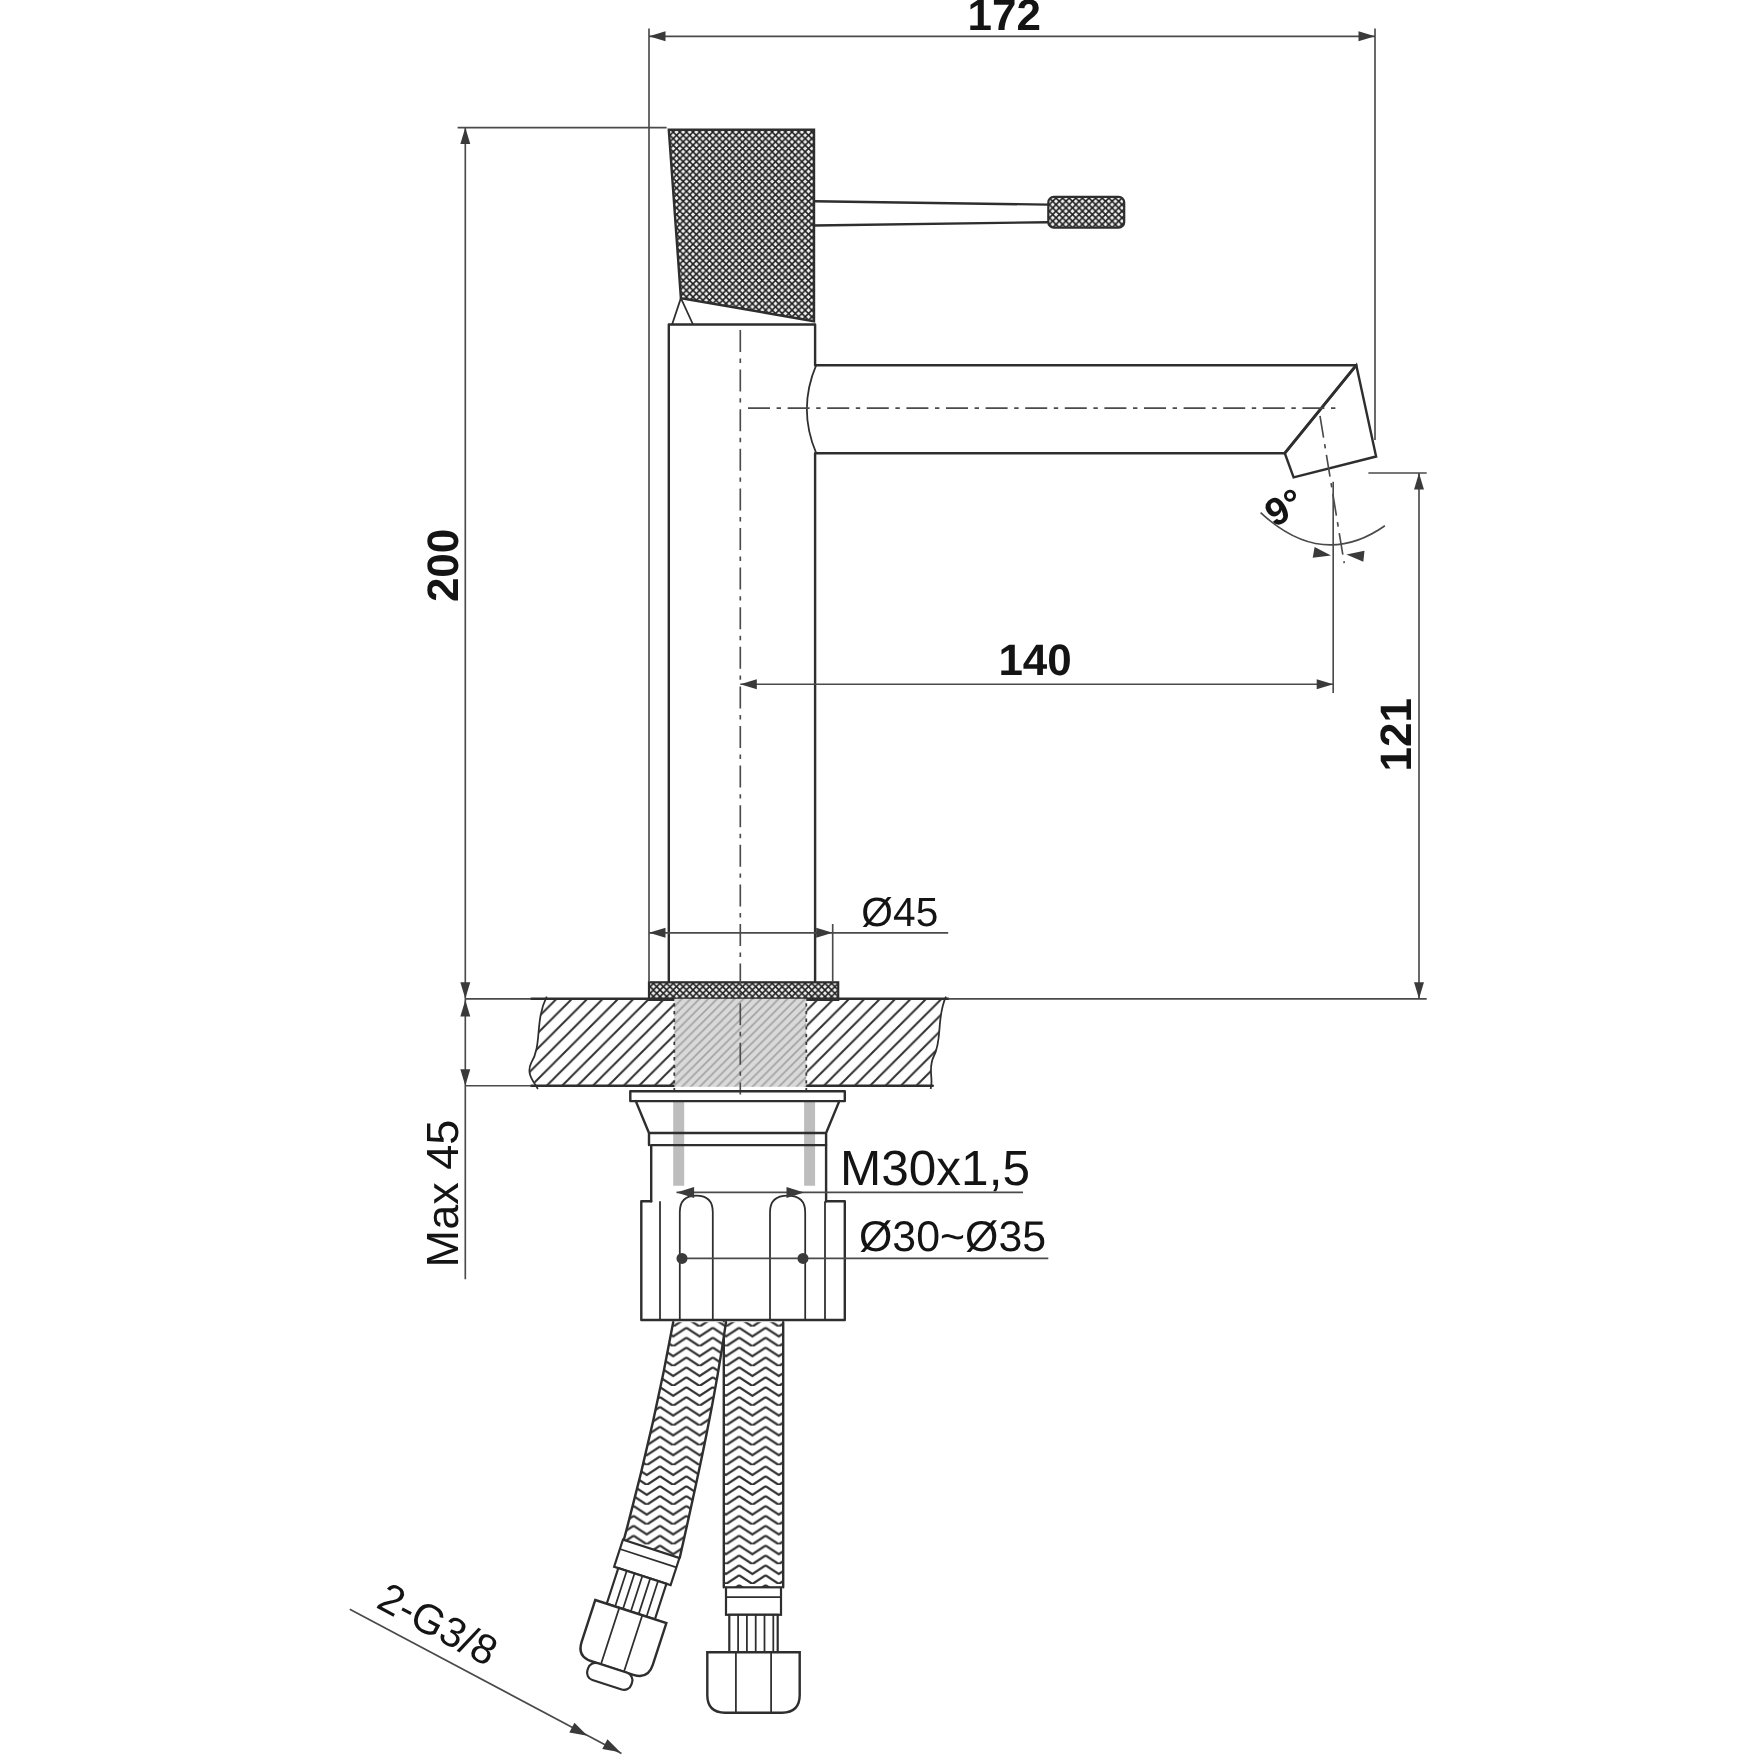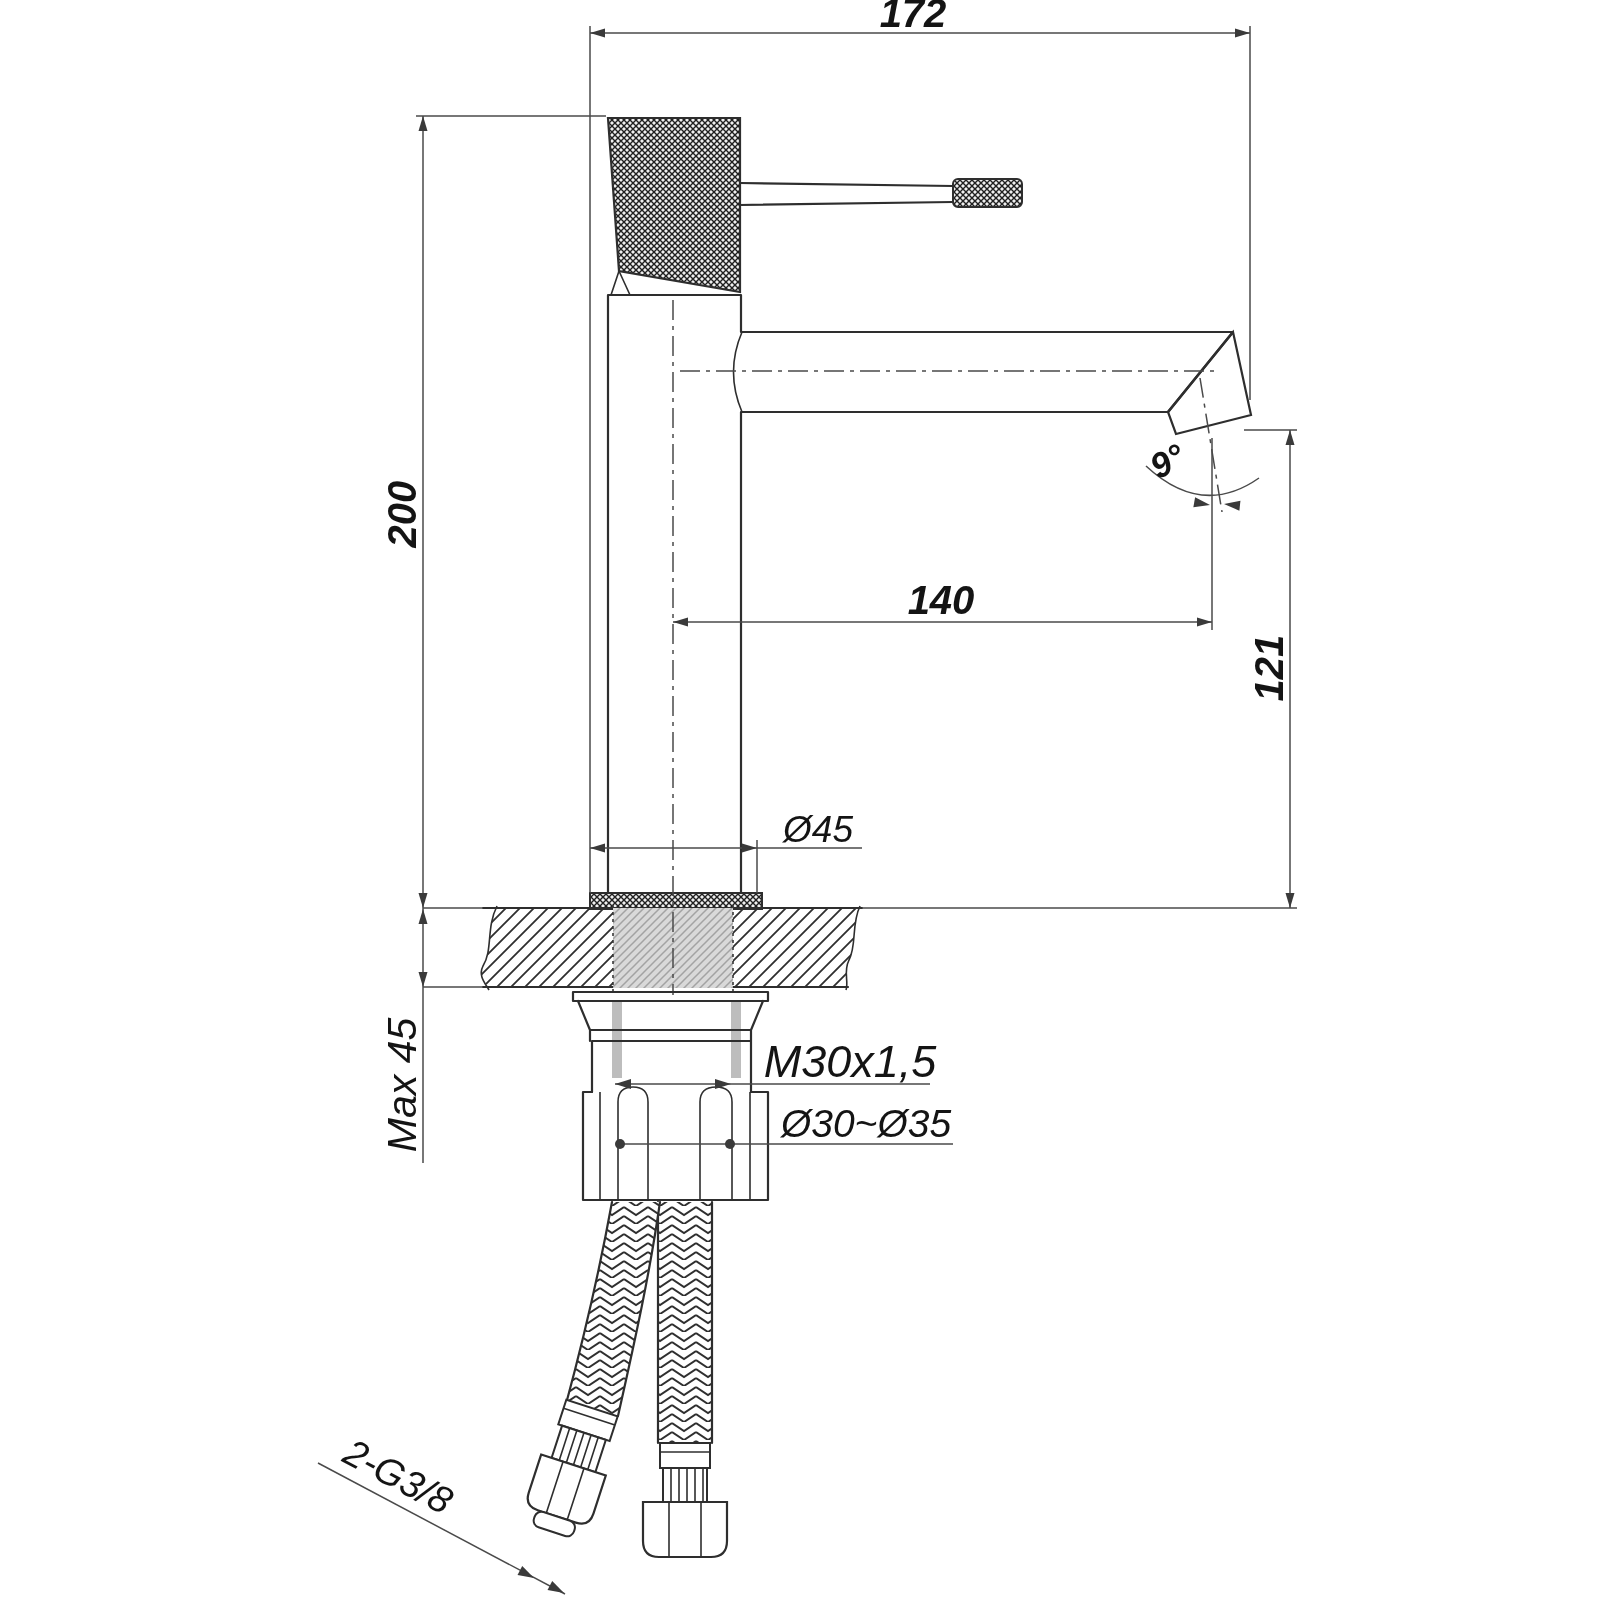--- a/index.html
+++ b/index.html
@@ -1,16 +1,16 @@
 <!DOCTYPE html>
 <html><head>
 <meta charset="utf-8">
 <style>
   html,body{margin:0;padding:0;background:#ffffff;}
-  .stage{width:1600px;height:1600px;position:relative;background:#ffffff;overflow:hidden;font-style:italic;}
+  .stage{width:1600px;height:1600px;position:relative;background:#ffffff;overflow:hidden;}
   svg{display:block;}
   .dim-text{font-family:"Liberation Sans","DejaVu Sans",sans-serif;font-weight:bold;font-size:40px;fill:#141414;}
   .dim-text-sm{font-family:"Liberation Sans","DejaVu Sans",sans-serif;font-weight:bold;font-size:35px;fill:#141414;}
   .spec-text{font-family:"Liberation Sans","DejaVu Sans",sans-serif;font-weight:normal;font-size:38px;fill:#141414;}
   .spec-text-lg{font-family:"Liberation Sans","DejaVu Sans",sans-serif;font-weight:normal;font-size:45px;fill:#141414;}
   .outline{stroke:#2e2e2e;stroke-width:2.2;fill:none;stroke-linecap:round;}
   .outline-thin{stroke:#2e2e2e;stroke-width:1.6;fill:none;}
   .dimline{stroke:#4a4a4a;stroke-width:1.5;fill:none;}
   .centerline{stroke:#4a4a4a;stroke-width:1.5;fill:none;stroke-dasharray:20 6 4 6;}
   .dotted{stroke:#3a3a3a;stroke-width:1.6;fill:none;stroke-dasharray:3 4;}

